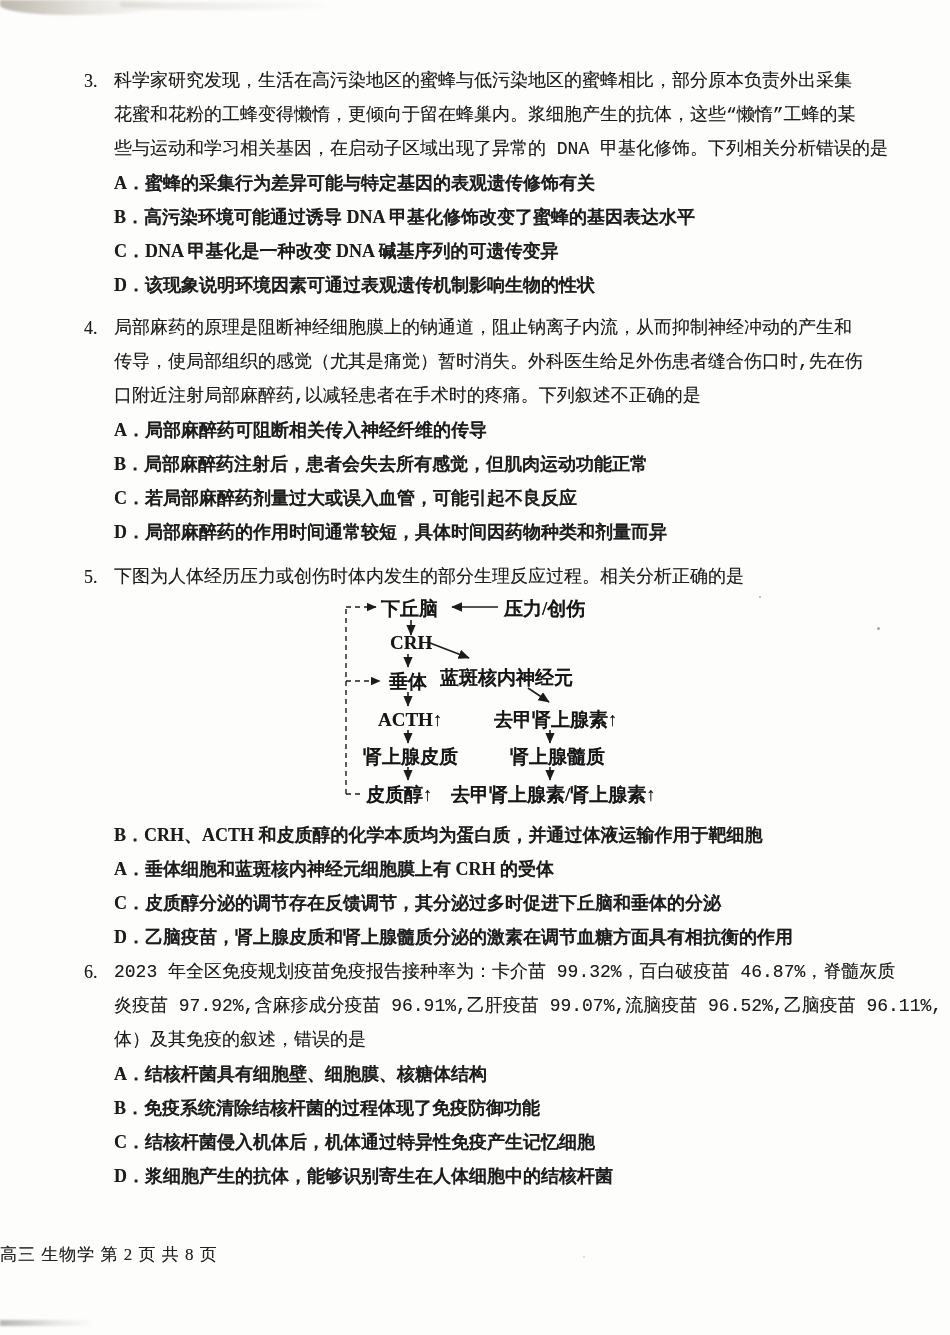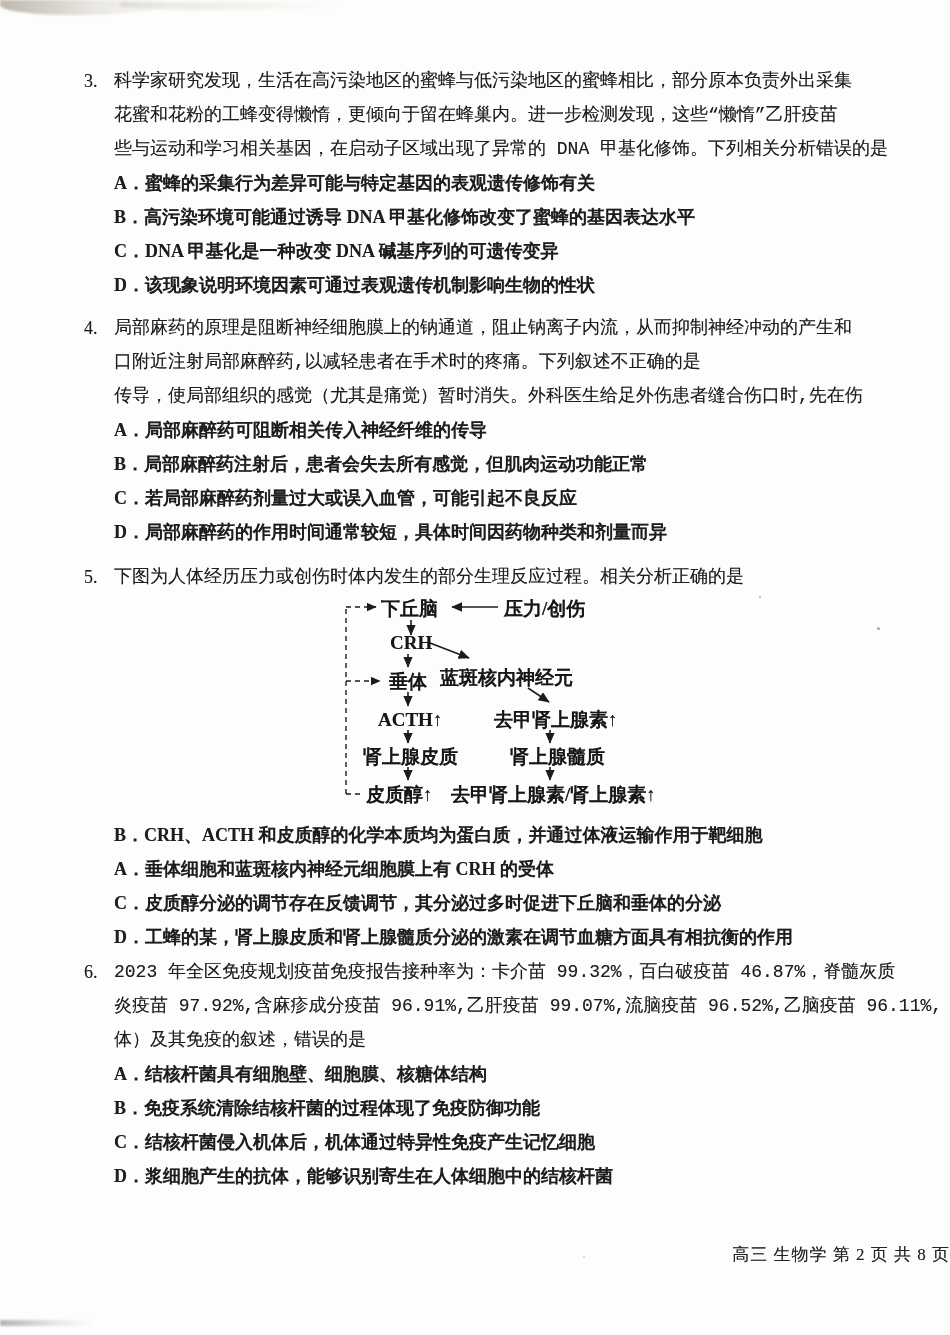--- a/index.html
+++ b/index.html
@@ -17,21 +17,21 @@
   .qnum{position:absolute;left:-30px;top:0;line-height:34px;}
   .line{line-height:34px;white-space:nowrap;font-family:Liberation Mono, monospace;}
   .option{line-height:34px;white-space:nowrap;font-weight:bold;}
   .diagram-wrap{display:block;margin:2px 0 0 214px;}
   svg text{
     font-family:"Liberation Serif","DejaVu Serif",serif;
     font-size:19px;font-weight:bold;fill:#161616;
   }
   .footer{
     position:absolute;left:0;right:0;top:1243px;
-    text-align:right;font-size:17px;color:#222;
+    text-align:left;font-size:17px;color:#222;
     letter-spacing:1px;
   }
   
   .artifact-top-left{
     position:absolute;top:0;left:0;width:170px;height:15px;
     background:linear-gradient(to right,rgba(148,138,122,.6),rgba(196,190,178,.35) 55%,rgba(255,255,255,0));
     border-radius:0 0 90% 60%/0 0 100% 100%;
     filter:blur(1.2px);
   }
   .artifact-top-left2{
@@ -58,33 +58,33 @@
   <div class="artifact-top-left"></div>
   <div class="artifact-top-left2"></div>
   <div class="artifact-bottom-left"></div>
   <div class="speck speck1"></div>
   <div class="speck speck2"></div>
   <div class="speck speck3"></div>
 
   <section class="question" style="top:64px">
     <span class="qnum">3.</span>
     <div class="line">科学家研究发现，生活在高污染地区的蜜蜂与低污染地区的蜜蜂相比，部分原本负责外出采集</div>
-    <div class="line">花蜜和花粉的工蜂变得懒惰，更倾向于留在蜂巢内。进一步检测发现，这些“懒惰”乙肝疫苗</div>
+    <div class="line">花蜜和花粉的工蜂变得懒惰，更倾向于留在蜂巢内。浆细胞产生的抗体，这些“懒惰”工蜂的某</div>
     <div class="line">些与运动和学习相关基因，在启动子区域出现了异常的 DNA 甲基化修饰。下列相关分析错误的是</div>
     <div class="option">A．蜜蜂的采集行为差异可能与特定基因的表观遗传修饰有关</div>
     <div class="option">B．高污染环境可能通过诱导 DNA 甲基化修饰改变了蜜蜂的基因表达水平</div>
     <div class="option">C．DNA 甲基化是一种改变 DNA 碱基序列的可遗传变异</div>
     <div class="option">D．该现象说明环境因素可通过表观遗传机制影响生物的性状</div>
   </section>
 
   <section class="question" style="top:311px">
     <span class="qnum">4.</span>
     <div class="line">局部麻药的原理是阻断神经细胞膜上的钠通道，阻止钠离子内流，从而抑制神经冲动的产生和</div>
+    <div class="line">传导，使局部组织的感觉（尤其是痛觉）暂时消失。外科医生给足外伤患者缝合伤口时,先在伤</div>
     <div class="line">口附近注射局部麻醉药,以减轻患者在手术时的疼痛。下列叙述不正确的是</div>
-    <div class="line">传导，使局部组织的感觉（尤其是痛觉）暂时消失。外科医生给足外伤患者缝合伤口时,先在伤</div>
     <div class="option">A．局部麻醉药可阻断相关传入神经纤维的传导</div>
     <div class="option">B．局部麻醉药注射后，患者会失去所有感觉，但肌肉运动功能正常</div>
     <div class="option">C．若局部麻醉药剂量过大或误入血管，可能引起不良反应</div>
     <div class="option">D．局部麻醉药的作用时间通常较短，具体时间因药物种类和剂量而异</div>
   </section>
 
   <section class="question" style="top:560px">
     <span class="qnum">5.</span>
     <div class="line">下图为人体经历压力或创伤时体内发生的部分生理反应过程。相关分析正确的是</div>
 
@@ -124,21 +124,21 @@
       <text x="166" y="130">去甲肾上腺素↑</text>
       <text x="35" y="167">肾上腺皮质</text>
       <text x="182" y="167">肾上腺髓质</text>
       <text x="38" y="205">皮质醇↑</text>
       <text x="123" y="205">去甲肾上腺素/肾上腺素↑</text>
     </svg>
 
     <div class="option">B．CRH、ACTH 和皮质醇的化学本质均为蛋白质，并通过体液运输作用于靶细胞</div>
     <div class="option">A．垂体细胞和蓝斑核内神经元细胞膜上有 CRH 的受体</div>
     <div class="option">C．皮质醇分泌的调节存在反馈调节，其分泌过多时促进下丘脑和垂体的分泌</div>
-    <div class="option">D．工蜂的某，肾上腺皮质和肾上腺髓质分泌的激素在调节血糖方面具有相抗衡的作用</div>
+    <div class="option">D．乙脑疫苗，肾上腺皮质和肾上腺髓质分泌的激素在调节血糖方面具有相抗衡的作用</div>
   </section>
 
   <section class="question" style="top:955px">
     <span class="qnum">6.</span>
     <div class="line">2023 年全区免疫规划疫苗免疫报告接种率为：卡介苗 99.32%，百白破疫苗 46.87%，脊髓灰质</div>
     <div class="line">炎疫苗 97.92%,含麻疹成分疫苗 96.91%,乙肝疫苗 99.07%,流脑疫苗 96.52%,乙脑疫苗 96.11%,</div>
     <div class="line">体）及其免疫的叙述，错误的是</div>
     <div class="option">A．结核杆菌具有细胞壁、细胞膜、核糖体结构</div>
     <div class="option">B．免疫系统清除结核杆菌的过程体现了免疫防御功能</div>
     <div class="option">C．结核杆菌侵入机体后，机体通过特异性免疫产生记忆细胞</div>

